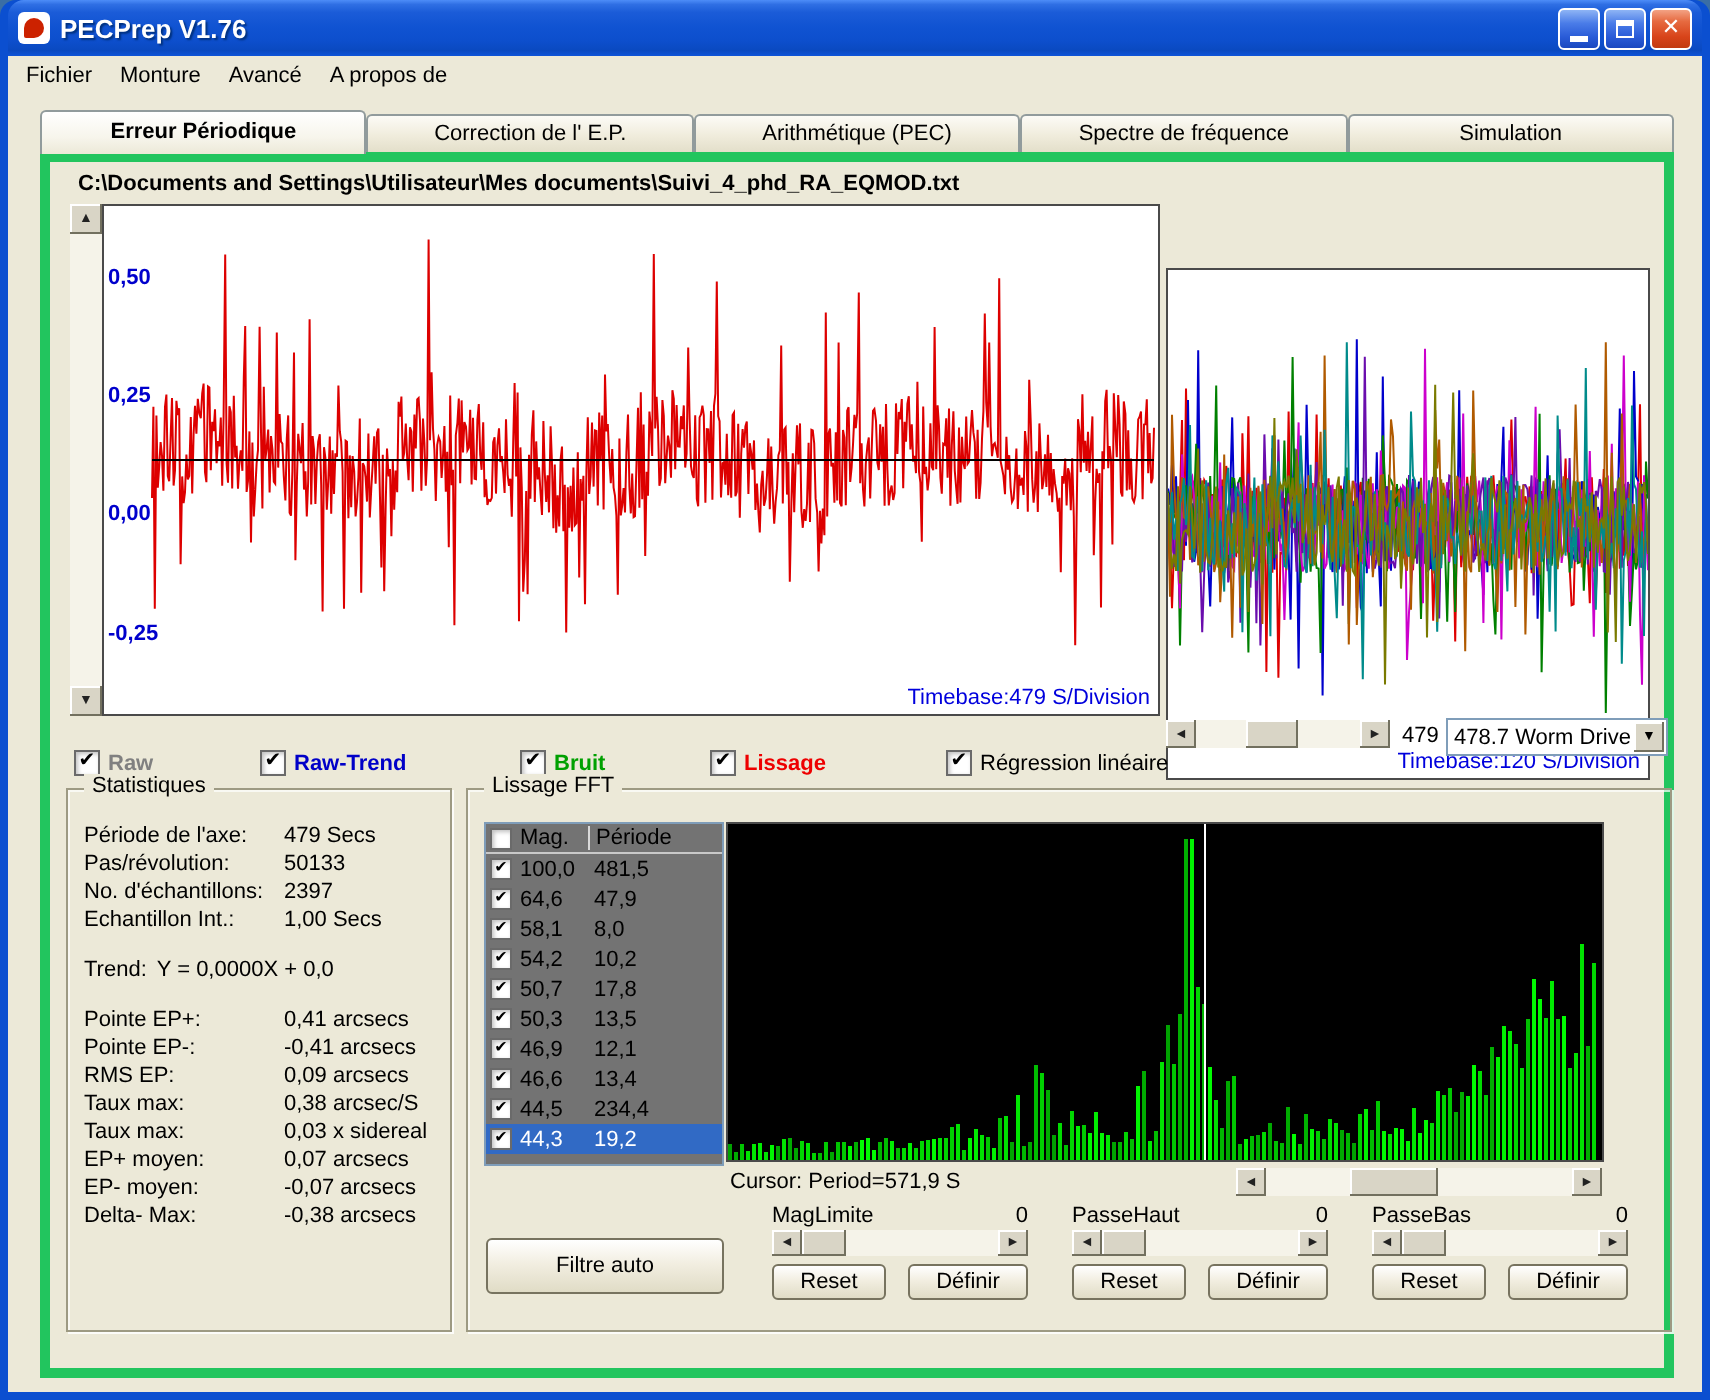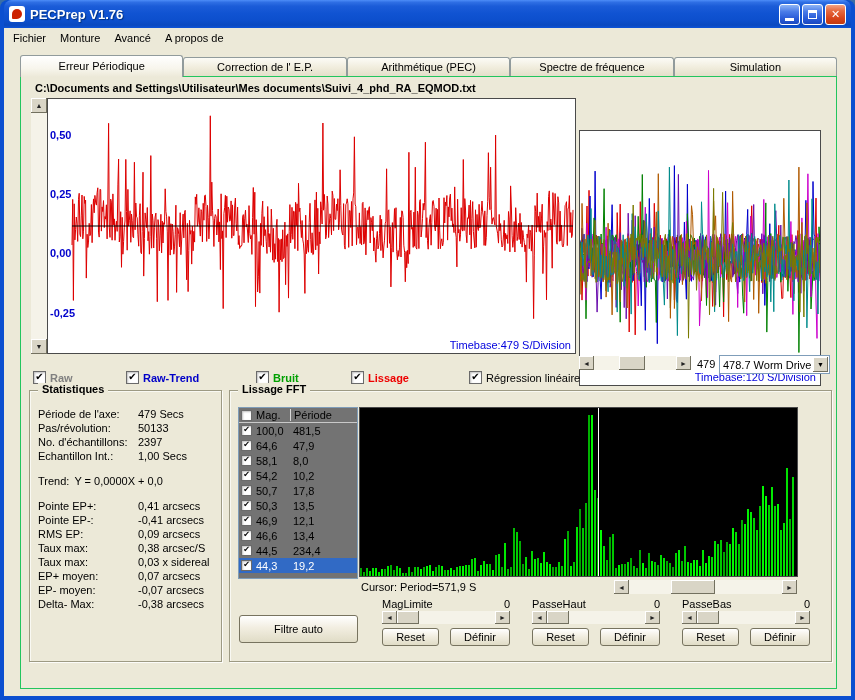--- a/index.html
+++ b/index.html
@@ -22,25 +22,25 @@
 
   .body-area { position:relative; width:847px; height:668px; background:#ece9d8; overflow:hidden; }
 
   .menubar { position:absolute; left:0; top:0; width:100%; height:20px; display:flex; align-items:center; padding-left:2px; }
   .menu-item { padding:3px 7px;text-align:center; }
 
   .tabstrip { position:absolute; left:16px; top:29px; width:817px; height:19px; display:flex; z-index:3; }
   .tab { flex:1; height:19px; background:linear-gradient(180deg,#fcfbf6,#f0ecdc 55%,#e3dfca);
     border:1px solid #919b9c; border-bottom:none; border-radius:3px 3px 0 0; text-align:center; line-height:18px;
     white-space:nowrap; overflow:hidden; }
-  .tab.active { margin-top:-2px; height:22px; font-weight:normal; line-height:20px;
+  .tab.active { margin-top:-2px; height:22px; font-weight:bold; line-height:20px;
     background:linear-gradient(180deg,#ffffff,#f7f5ec 60%,#ece9d8); border-bottom:none; z-index:4; }
 
   .panel { position:absolute; left:16px; top:48px; width:817px; height:613px; background:#ece9d8;
-    border:1px solid #22c55e; z-index:1; }
+    border:5px solid #22c55e; z-index:1; }
 
   .filepath { position:absolute; left:14px; top:5px; font-weight:bold; white-space:nowrap; }
 
   .chart { position:absolute; background:#fff; border:1px solid #4a4a4a; overflow:hidden; }
   .chart-main { left:26px; top:21px; width:529px; height:256px; }
   .chart-noise { left:558px; top:21px; width:242px; height:256px;margin-top:32px; }
   .timebase { position:absolute; right:4px; bottom:2px; color:#0000dd; font-size:11px; }
   #yticks { position:absolute; left:0; top:0; width:100%; height:100%; pointer-events:none; }
   .ytick { position:absolute; left:2px; color:#0000cc; font-weight:bold; font-size:11px;margin-top:28px; }
 
@@ -65,21 +65,21 @@
 
   #toggles { position:absolute; left:0; top:294px; width:100%; height:15px; }
   .toggle { position:absolute; top:0; display:flex; align-items:center; gap:4px; }
   .cb { width:13px; height:13px; background:#fff; border:1px solid #6a6a6a;
     box-shadow:inset 1px 1px 2px rgba(0,0,0,.25); display:flex; align-items:center; justify-content:center; flex:none; }
   .cb-check { font-size:10px; line-height:1; color:#000; margin-top:-1px; }
   .cb-s { width:11px; height:11px; }
   .cb-s .cb-check { font-size:8px; }
 
   .group { position:absolute; border:1px solid #9d9a83; box-shadow:1px 1px 0 rgba(255,255,255,.85), inset 1px 1px 0 rgba(255,255,255,.7); }
-  .group-legend { position:absolute; top:-8px; left:8px; background:#ece9d8; padding:0 4px; font-weight:bold; white-space:nowrap; }
+  .group-legend { position:absolute; top:-8px; left:8px; background:#ece9d8; padding:0 4px; font-weight:normal; white-space:nowrap; }
   .group-stats { left:8px; top:313px; width:193px; height:272px; }
   .group-fft { left:208px; top:313px; width:603px; height:272px; }
 
   #stats-rows { position:absolute; left:8px; top:16px; width:180px; }
   .stat-group { margin-bottom:11px; }
   .stat-row { display:flex; height:14px; align-items:center; }
   .stat-label { width:100px; flex:none; white-space:nowrap; }
   .stat-label.auto { width:auto; margin-right:5px; }
   .stat-value { white-space:nowrap; }
 

